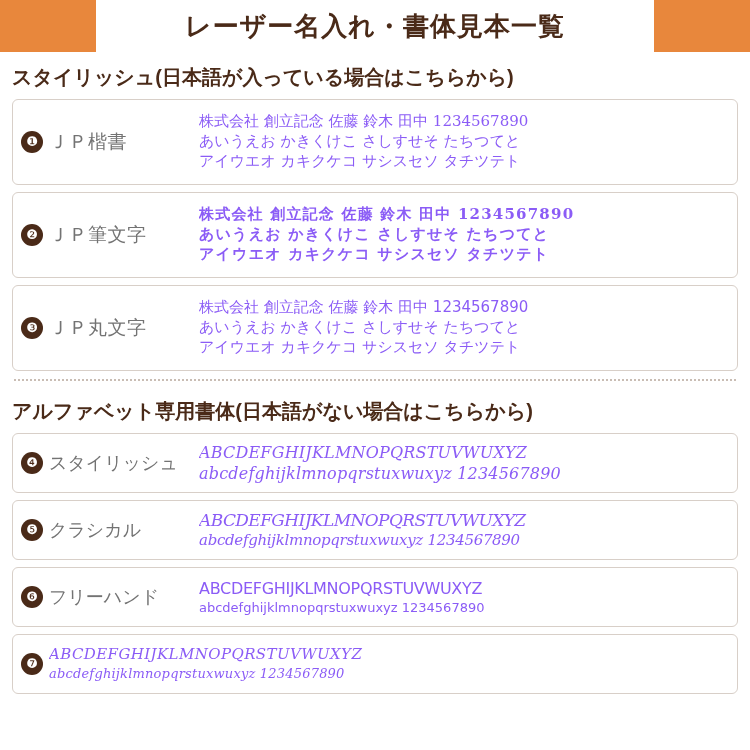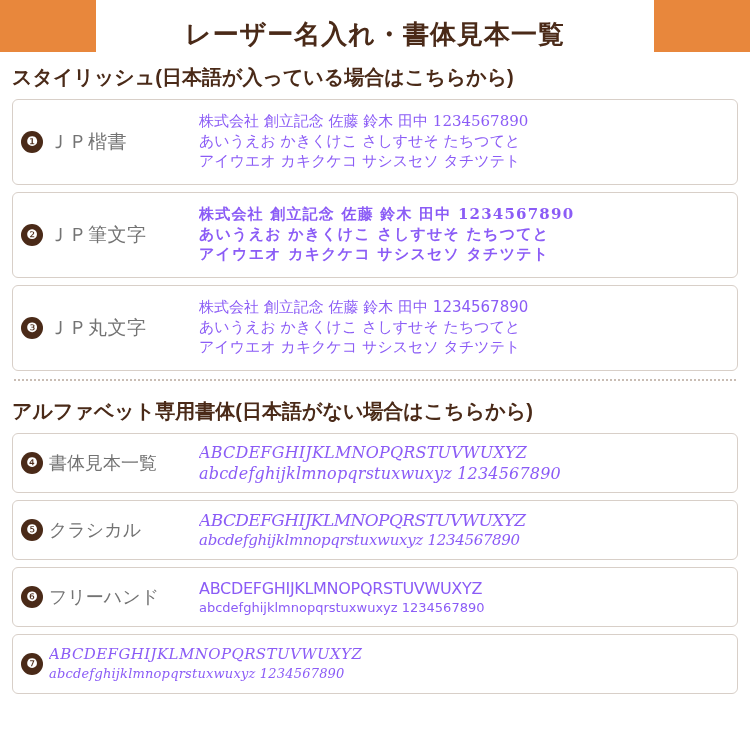--- a/index.html
+++ b/index.html
@@ -20,21 +20,21 @@
     height: 750px;
     box-sizing: border-box;
   }
 
   
   .title-bar {
     position: relative;
     height: 52px;
     background: #e8873c;
     display: flex;
-    align-items: flex-end;
+    align-items: center;
     justify-content: center;
     overflow: hidden;
   }
   .title-bar .band {
     position: absolute;
     left: 96px;
     right: 96px;
     top: 0;
     bottom: 0;
     background: #ffffff;
@@ -184,21 +184,21 @@
   </div>
 
   <div class="divider"></div>
 
   <div class="section-head second">アルファベット専用書体(日本語がない場合はこちらから)</div>
 
   <div class="rows">
 
     <div class="row en">
       <div class="num">❹</div>
-      <div class="fontname narrow">書体見本一覧</div>
+      <div class="fontname narrow">スタイリッシュ</div>
       <div class="sample en-stylish">
         <div class="line line1">ABCDEFGHIJKLMNOPQRSTUVWUXYZ</div>
         <div class="line line2">abcdefghijklmnopqrstuxwuxyz  1234567890</div>
       </div>
     </div>
 
     <div class="row en">
       <div class="num">❺</div>
       <div class="fontname narrow">クラシカル</div>
       <div class="sample en-classical">

